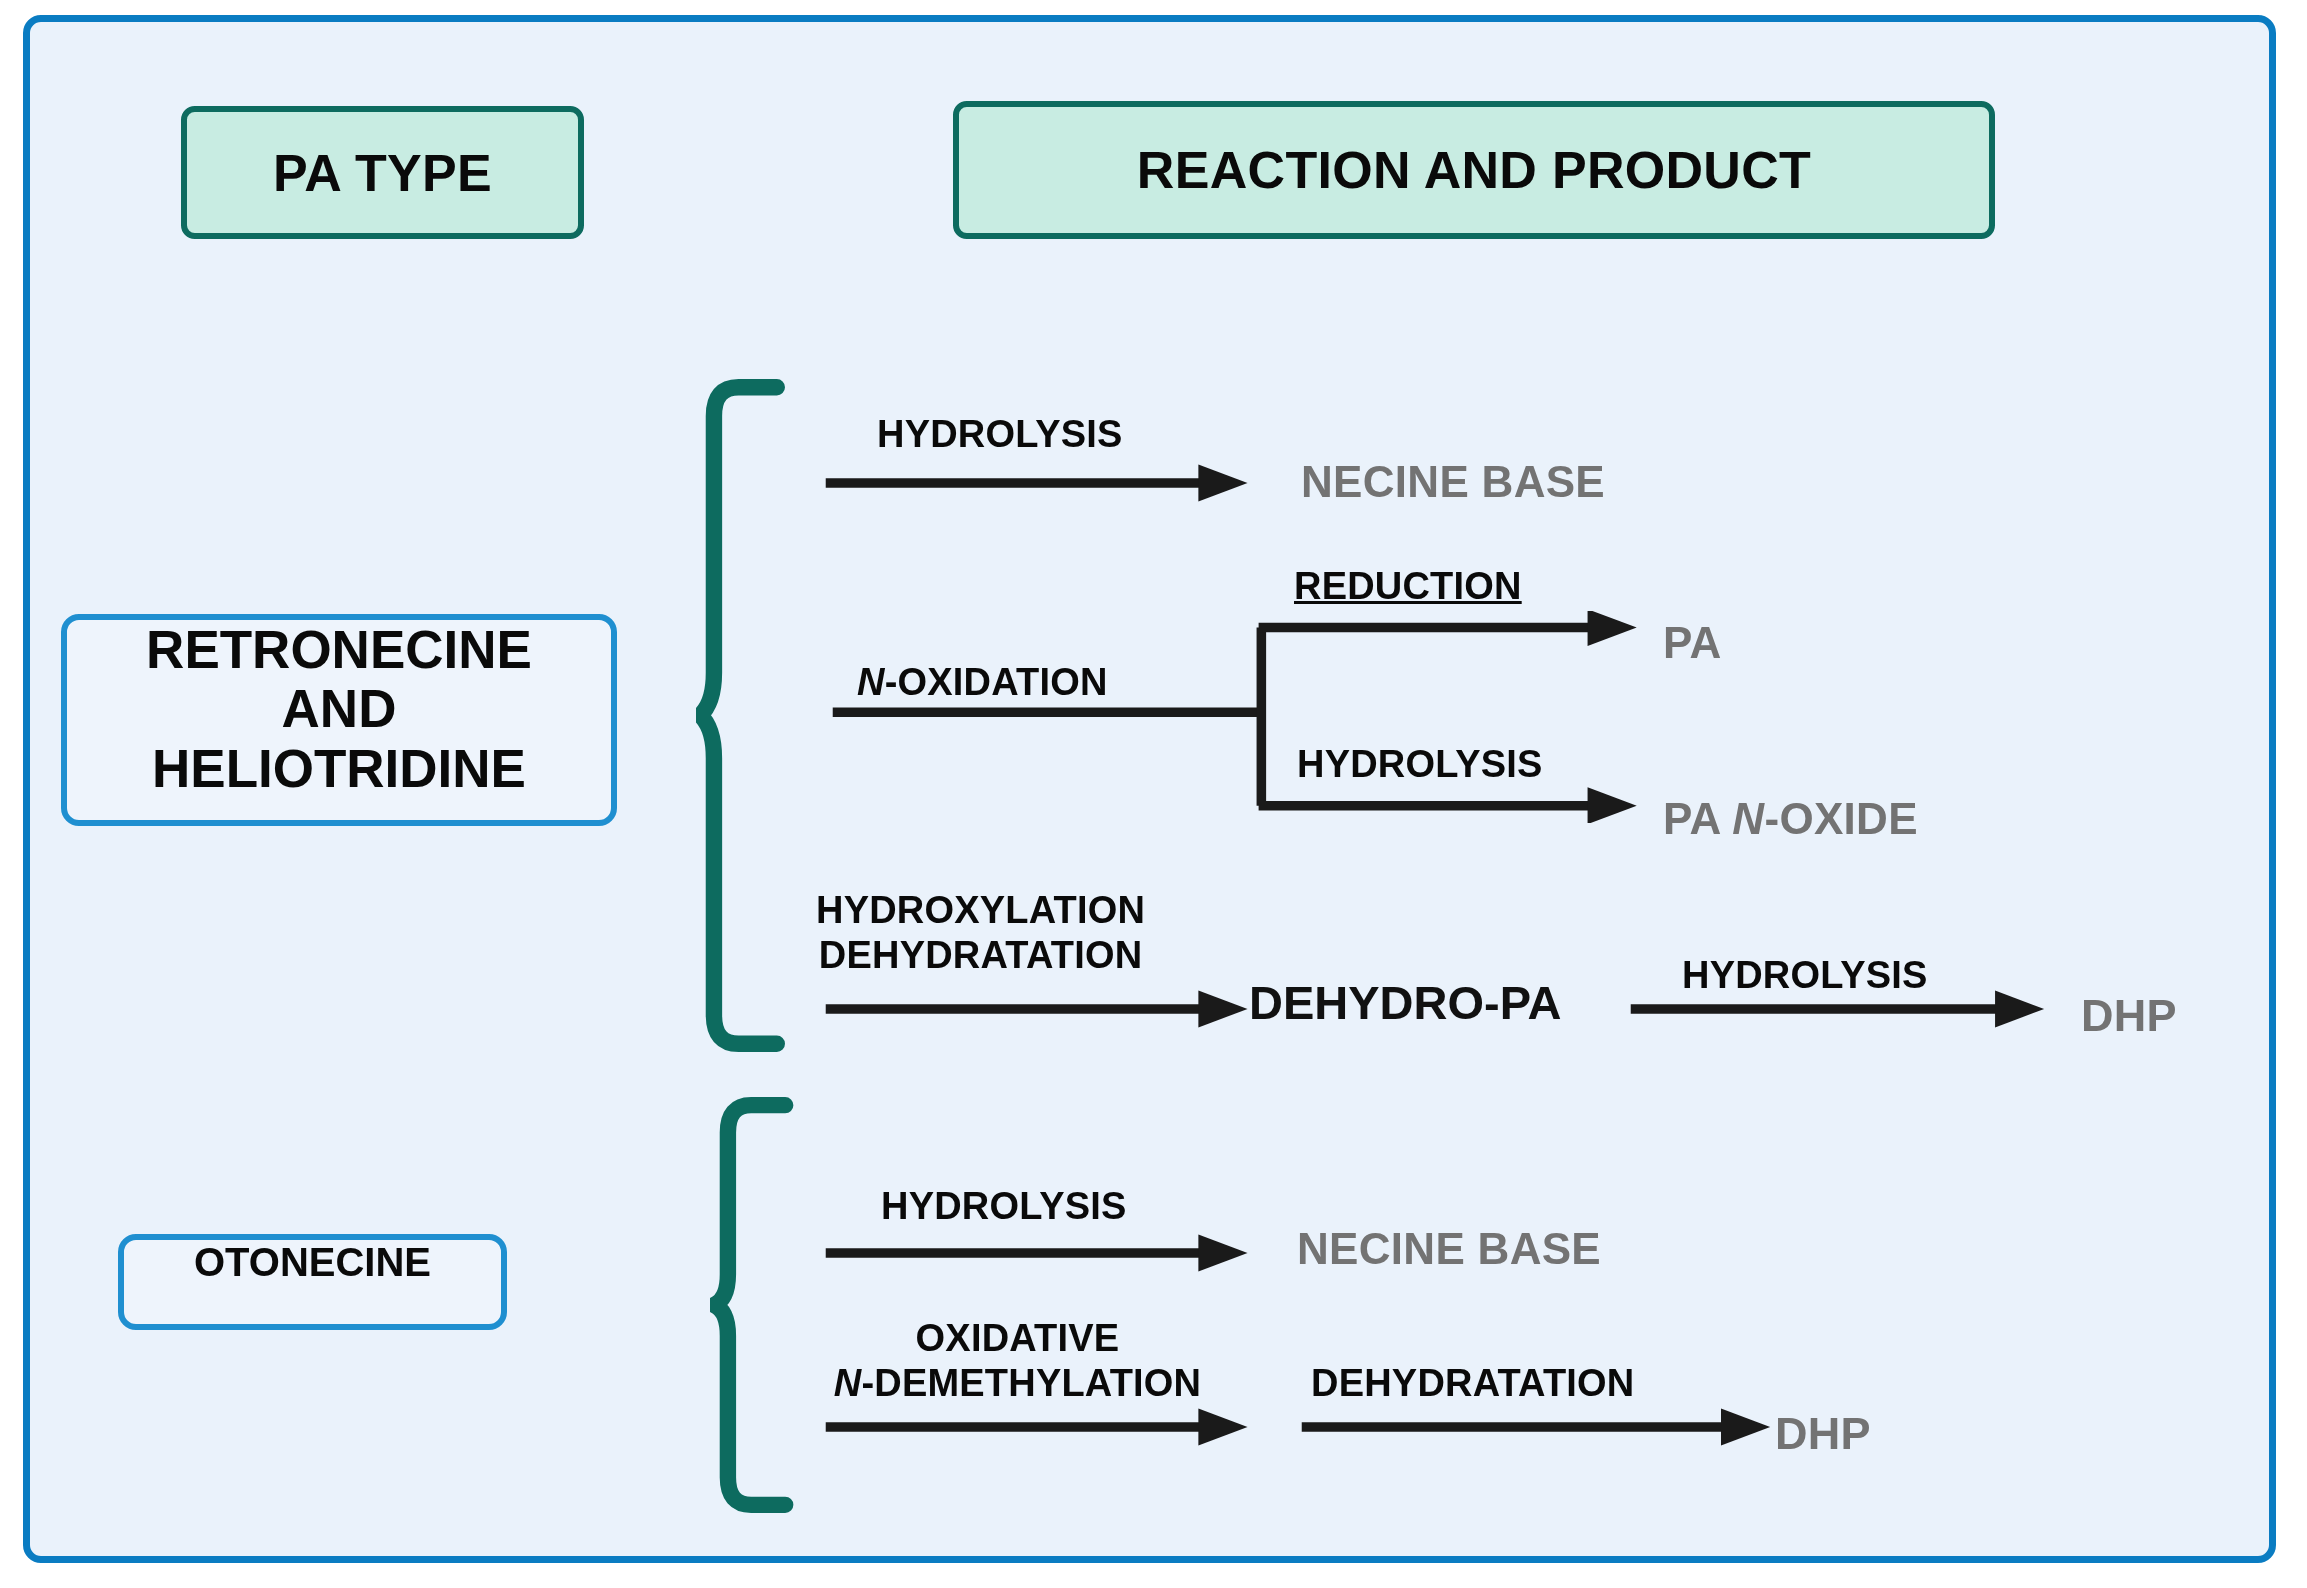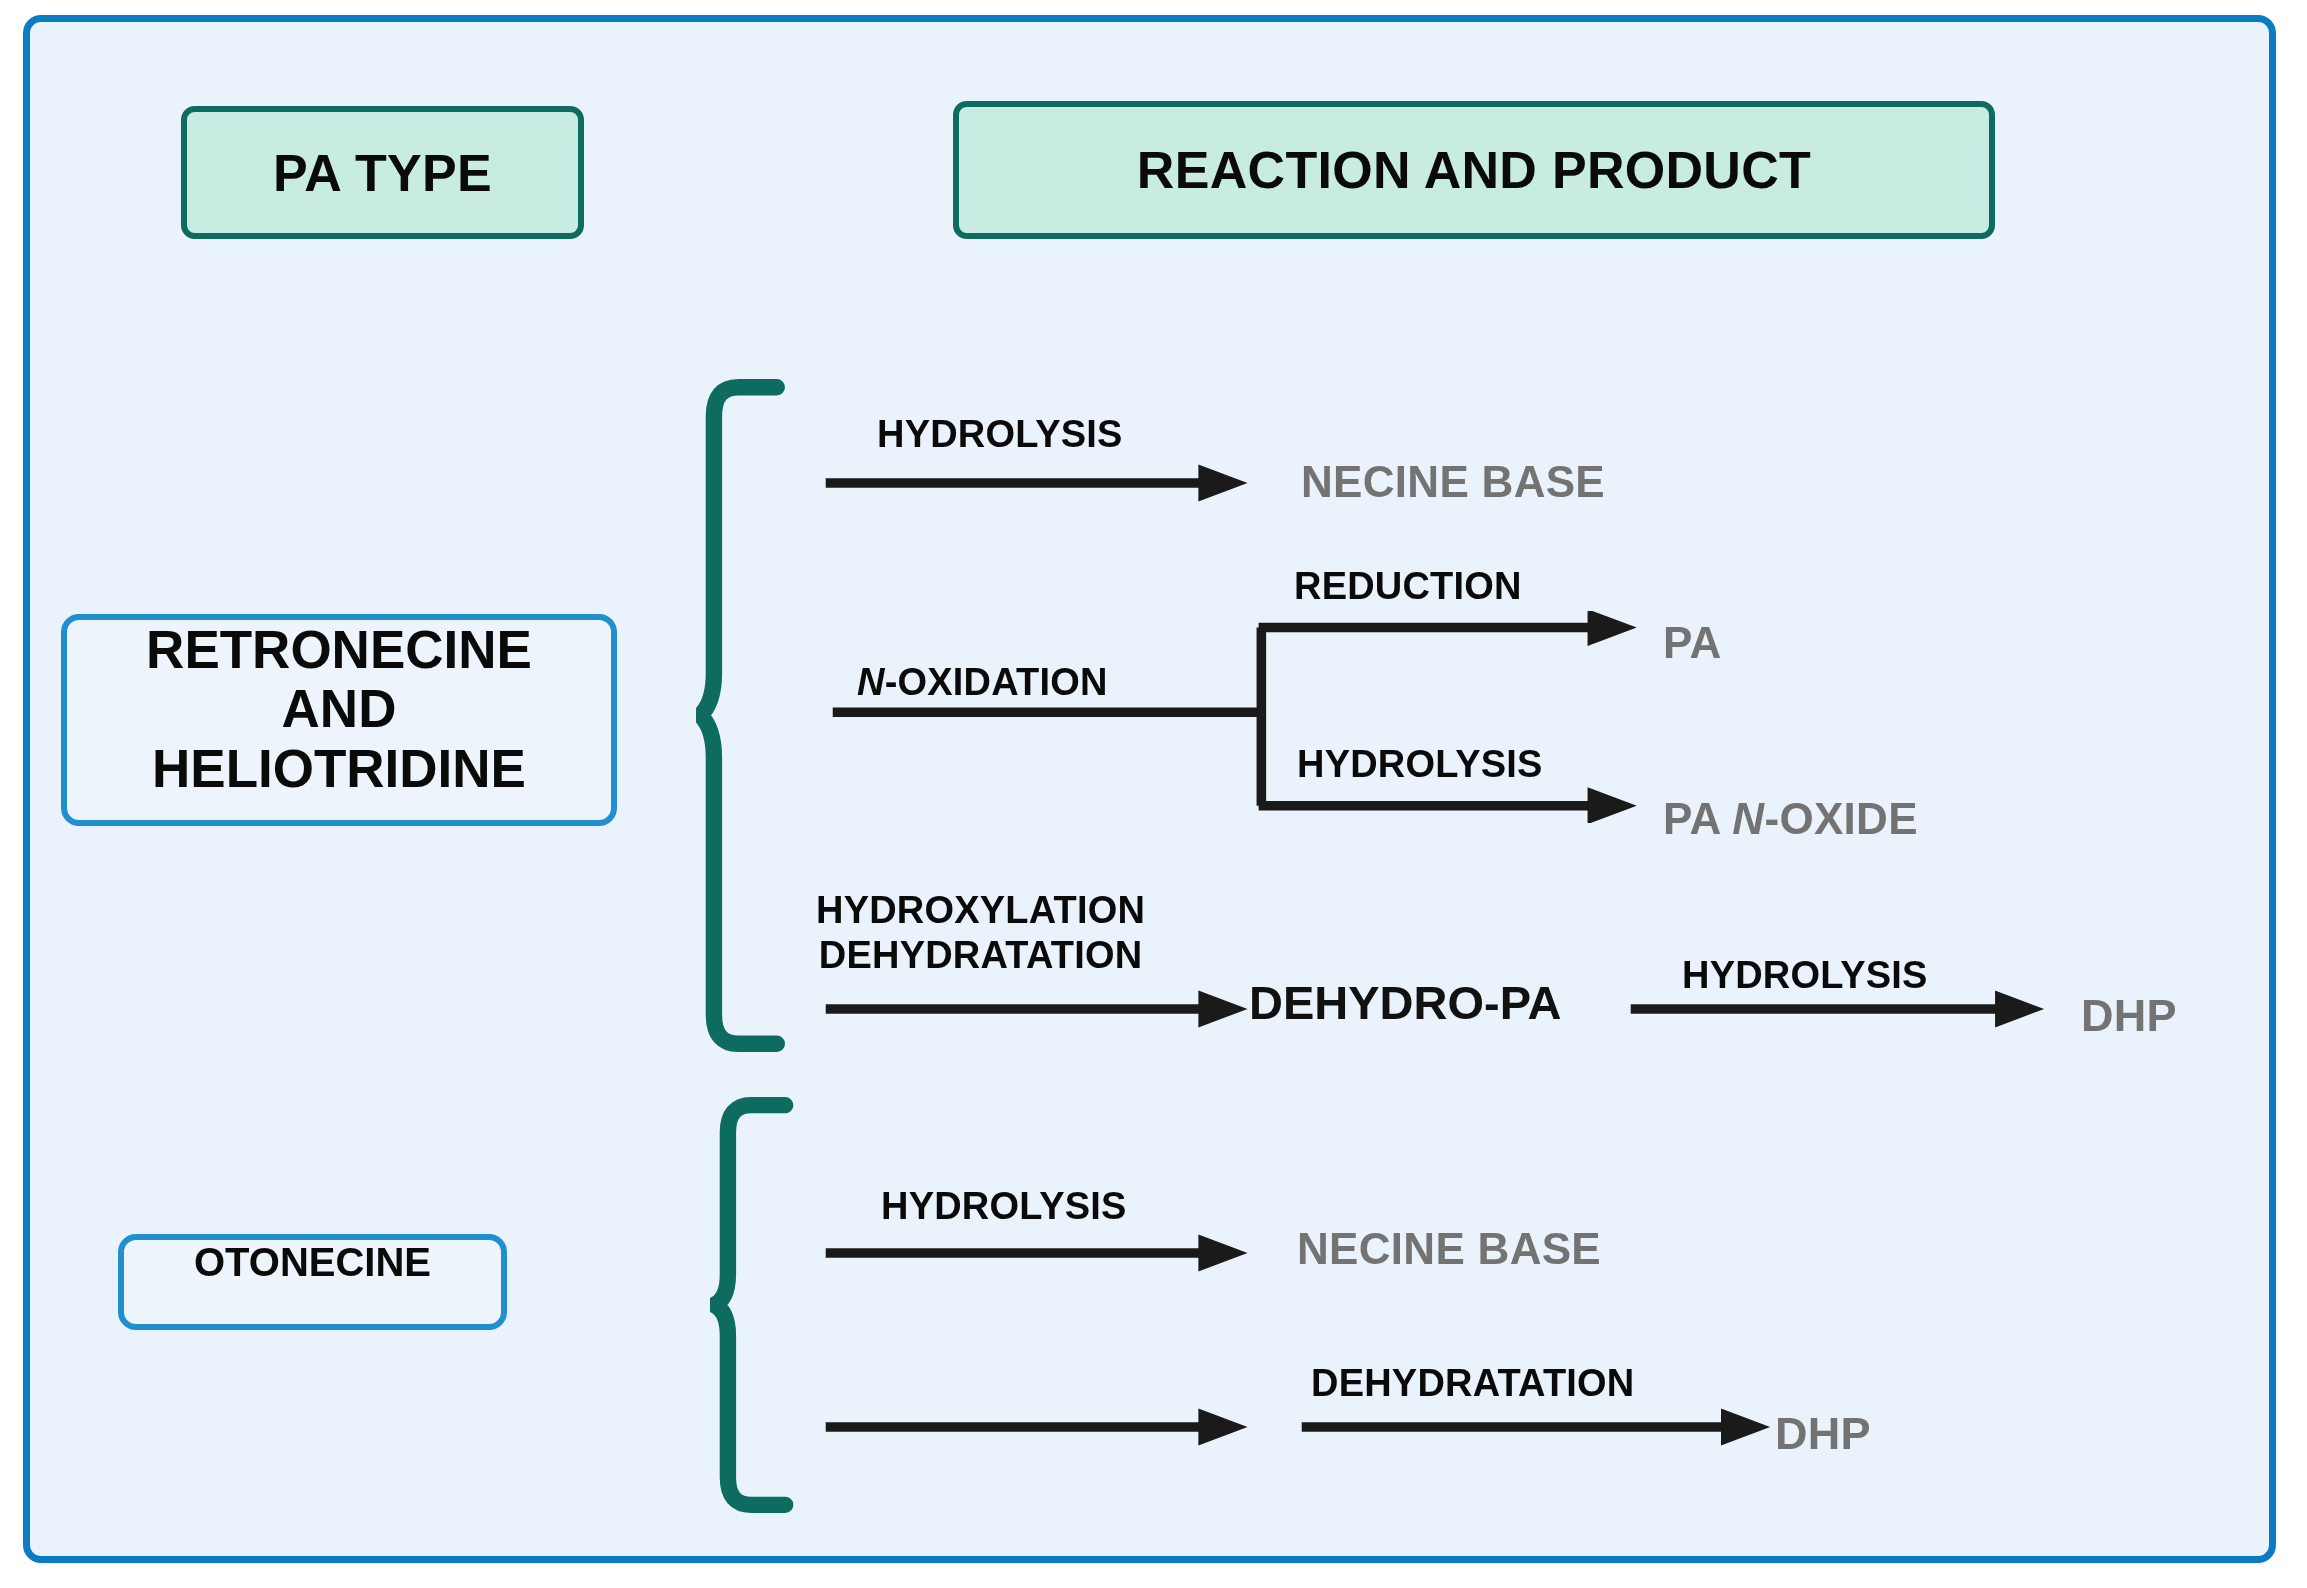--- a/index.html
+++ b/index.html
@@ -169,21 +169,21 @@
 
     <line x1="632" y1="24" x2="632" y2="285" stroke="#1a1a1a" stroke-width="14"></line>
 
     <line x1="628" y1="24" x2="1120" y2="24" stroke="#1a1a1a" stroke-width="14"></line>
     <polygon points="1110,-3 1182,24 1110,51" fill="#1a1a1a"></polygon>
 
     <line x1="628" y1="285" x2="1120" y2="285" stroke="#1a1a1a" stroke-width="14"></line>
     <polygon points="1110,258 1182,285 1110,312" fill="#1a1a1a"></polygon>
   </svg>
 
-  <div class="rx-label" style="left:1294px; top:565px;">REDUCTION</div>
+  <div class="rx-label" style="left:1294px; top:565px;text-decoration:underline;">REDUCTION</div>
 
   <div class="product" style="left:1663px; top:601px; font-size:44px;">PA</div>
 
   <div class="rx-label" style="left:1297px; top:743px;">HYDROLYSIS</div>
 
   <div class="product" style="left:1663px; top:777px; font-size:44px;">PA <span class="ital">N</span>-OXIDE</div>
 
   <div class="rx-label two-line" style="left:816px; top:888px;">HYDROXYLATION<br>DEHYDRATATION</div>
 
   <svg class="arrow-svg" style="left:823px; top:985px; width:430px; height:48px;" viewBox="0 0 630 70">
@@ -204,20 +204,21 @@
 
   <div class="rx-label" style="left:881px; top:1185px;">HYDROLYSIS</div>
 
   <svg class="arrow-svg" style="left:823px; top:1229px; width:430px; height:48px;" viewBox="0 0 630 70">
     <line x1="4" y1="35" x2="560" y2="35" stroke="#1a1a1a" stroke-width="14"></line>
     <polygon points="550,8 622,35 550,62" fill="#1a1a1a"></polygon>
   </svg>
 
   <div class="product" style="left:1297px; top:1207px; font-size:44px;">NECINE BASE</div>
 
+  <div class="rx-label two-line" style="left:806px; top:1316px; text-align:center; width:423px;">OXIDATIVE<br><span class="ital">N</span>-DEMETHYLATION</div>
 
   <svg class="arrow-svg" style="left:823px; top:1403px; width:430px; height:48px;" viewBox="0 0 630 70">
     <line x1="4" y1="35" x2="560" y2="35" stroke="#1a1a1a" stroke-width="14"></line>
     <polygon points="550,8 622,35 550,62" fill="#1a1a1a"></polygon>
   </svg>
 
   <div class="rx-label" style="left:1311px; top:1362px;">DEHYDRATATION</div>
 
   <svg class="arrow-svg" style="left:1299px; top:1403px; width:478px; height:48px;" viewBox="0 0 700 70">
     <line x1="4" y1="35" x2="628" y2="35" stroke="#1a1a1a" stroke-width="14"></line>

